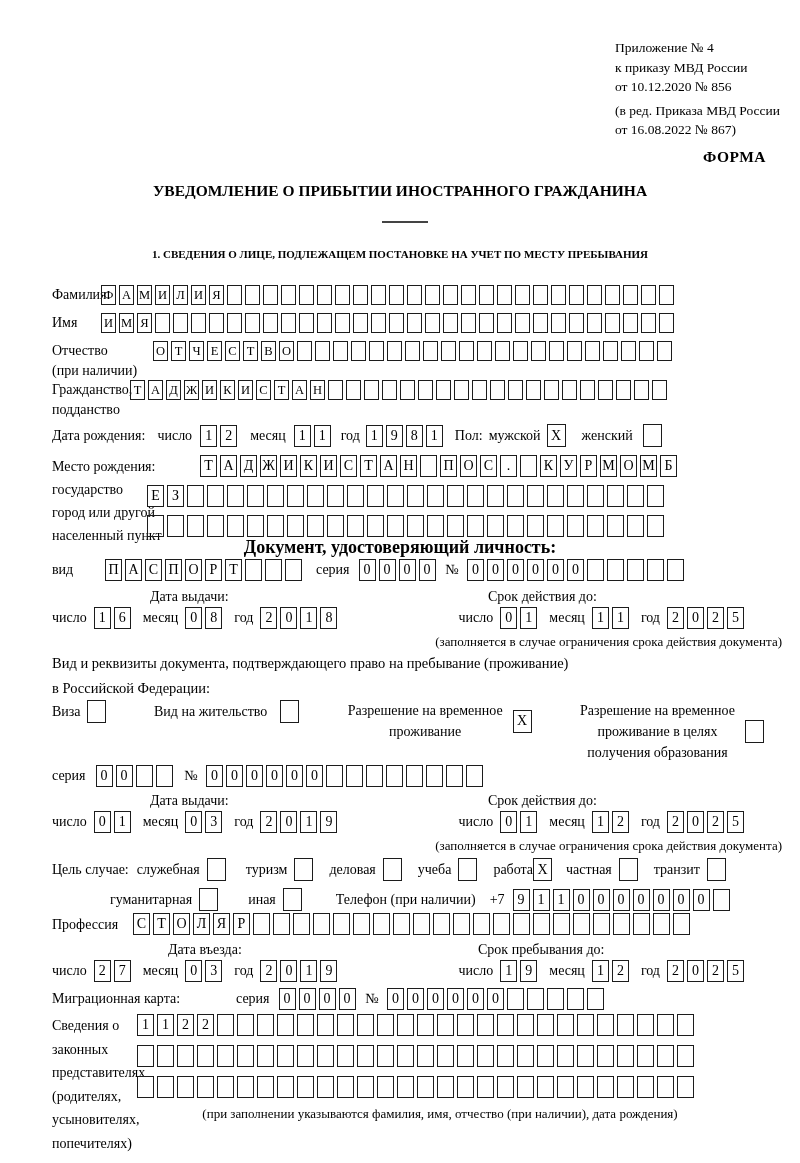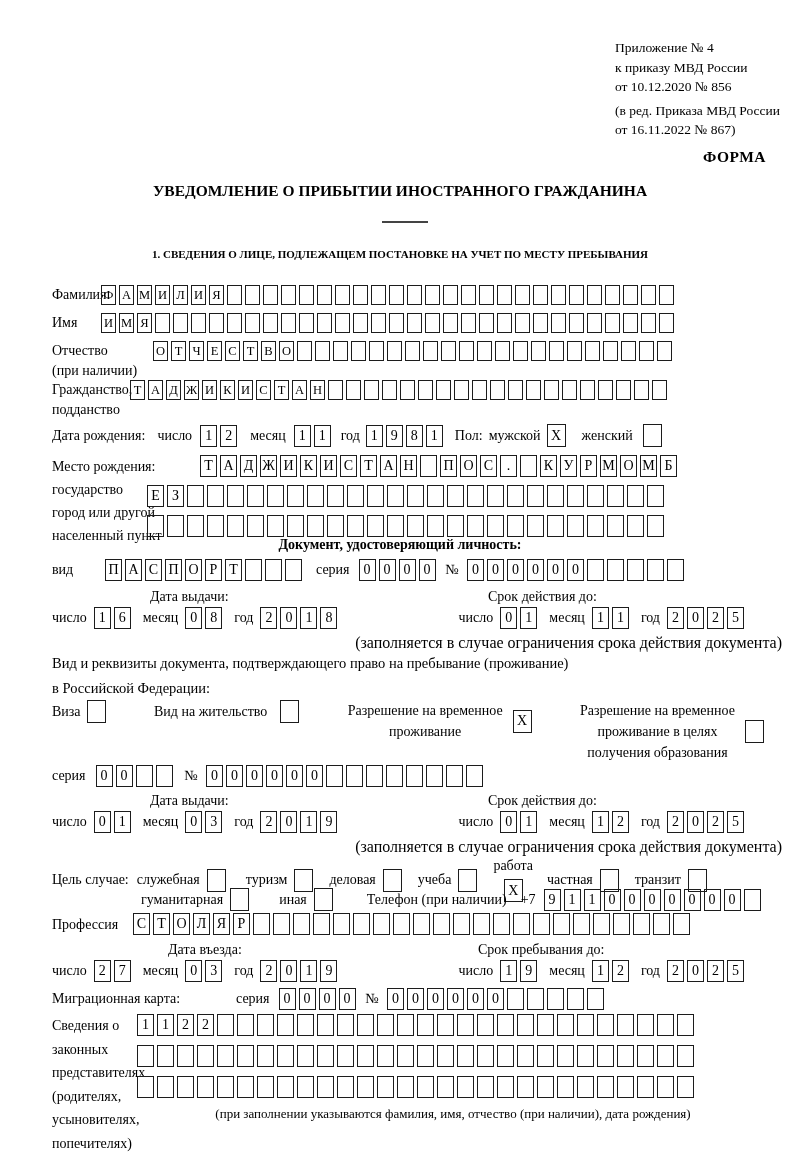--- a/index.html
+++ b/index.html
@@ -20,34 +20,34 @@
   
   .frow{display:flex;align-items:flex-start;}
   .flabel{flex:none;line-height:20px;}
   .flabel.two{line-height:20px;}
   .dg{display:flex;align-items:center;}
   .dg .dlabel{margin:0 7px 0 12px;}
   .dg .dlabel:first-child{margin-left:0;}
   .inl{display:flex;align-items:center;}
   .opt{display:flex;align-items:center;}
   .opt .olabel{line-height:21px;text-align:center;}
-  .note{font-size:16px;}
+  .note{font-size:13px;}
   .appendix{font-size:13.5px;line-height:1.45;}
 </style>
 </head>
 <body>
 
 <div class="page">
 
   <div class="abs appendix" style="top:38px;left:615px;width:185px;">
     <div>Приложение № 4</div>
     <div>к приказу МВД России</div>
     <div>от 10.12.2020 № 856</div>
     <div style="margin-top:4px;">(в ред. Приказа МВД России</div>
-    <div>от 16.11.2022 № 867)</div>
+    <div>от 16.08.2022 № 867)</div>
   </div>
 
   <div class="abs b right" style="top:148px;left:0;width:766px;font-size:15.5px;letter-spacing:0.5px;">ФОРМА</div>
 
   <div class="abs b center" style="top:182px;left:0;width:800px;font-size:15.5px;">УВЕДОМЛЕНИЕ О ПРИБЫТИИ ИНОСТРАННОГО ГРАЖДАНИНА</div>
   <div class="abs b center" style="top:208px;left:0;width:800px;font-size:15.5px;">
     <span style="display:inline-block;width:46px;border-bottom:2px solid #444;height:13px;margin-left:10px;"></span>
   </div>
 
   <div class="abs b center" style="top:248px;left:0;width:800px;font-size:11px;">1. СВЕДЕНИЯ О ЛИЦЕ, ПОДЛЕЖАЩЕМ ПОСТАНОВКЕ НА УЧЕТ ПО МЕСТУ ПРЕБЫВАНИЯ</div>
@@ -315,21 +315,21 @@
         <span class="bx"></span>
         <span class="bx"></span>
         <span class="bx"></span>
         <span class="bx"></span>
         <span class="bx"></span>
         <span class="bx"></span>
         <span class="bx"></span>
       </div>
   </div>
 
-  <div class="abs b center" style="top:537px;left:0;width:800px;font-size:14px;">Документ, удостоверяющий личность:</div>
+  <div class="abs b center" style="top:537px;left:0;width:800px;font-size:18px;">Документ, удостоверяющий личность:</div>
 
   <div class="abs inl" style="top:559px;left:52px;">
     <span style="width:53px;">вид</span>
     <span class="boxrow big">
         <span class="bx">П</span>
         <span class="bx">А</span>
         <span class="bx">С</span>
         <span class="bx">П</span>
         <span class="bx">О</span>
         <span class="bx">Р</span>
@@ -520,36 +520,36 @@
       <span class="chk"></span>
     </span>
     <span class="inl" style="gap:7px;margin-right:16px;">
       <span>деловая</span>
       <span class="chk"></span>
     </span>
     <span class="inl" style="gap:7px;margin-right:16px;">
       <span>учеба</span>
       <span class="chk"></span>
     </span>
-    <span class="inl" style="gap:5px;margin-right:14px;flex-direction:column;">
+    <span class="inl" style="margin-right:14px;">
       <span>работа</span>
       <span class="chk">X</span>
     </span>
     <span class="inl" style="gap:7px;margin-right:16px;">
       <span>частная</span>
       <span class="chk"></span>
     </span>
     <span class="inl" style="gap:7px;">
       <span>транзит</span>
       <span class="chk"></span>
     </span>
   </div>
 
   <div class="abs inl" style="top:888px;left:110px;">
-    <span class="inl" style="gap:7px;margin-right:30px;margin-left:31px;">
+    <span class="inl" style="gap:7px;margin-right:30px;">
       <span>гуманитарная</span>
       <span class="chk"></span>
     </span>
     <span class="inl" style="gap:7px;margin-right:34px;">
       <span>иная</span>
       <span class="chk"></span>
     </span>
     <span>Телефон (при наличии)</span>
     <span style="margin:0 8px 0 14px;">+7</span>
     <span class="boxrow big">
@@ -764,15 +764,15 @@
         <span class="bx"></span>
         <span class="bx"></span>
         <span class="bx"></span>
         <span class="bx"></span>
         <span class="bx"></span>
         <span class="bx"></span>
         <span class="bx"></span>
       </div>
   </div>
 
-  <div class="abs center" style="top:1106px;left:153px;width:600px;font-size:13px;">(при заполнении указываются фамилия, имя, отчество (при наличии), дата рождения)</div>
+  <div class="abs center" style="top:1106px;left:140px;width:600px;font-size:13px;">(при заполнении указываются фамилия, имя, отчество (при наличии), дата рождения)</div>
 
 </div>
 
 </body></html>

